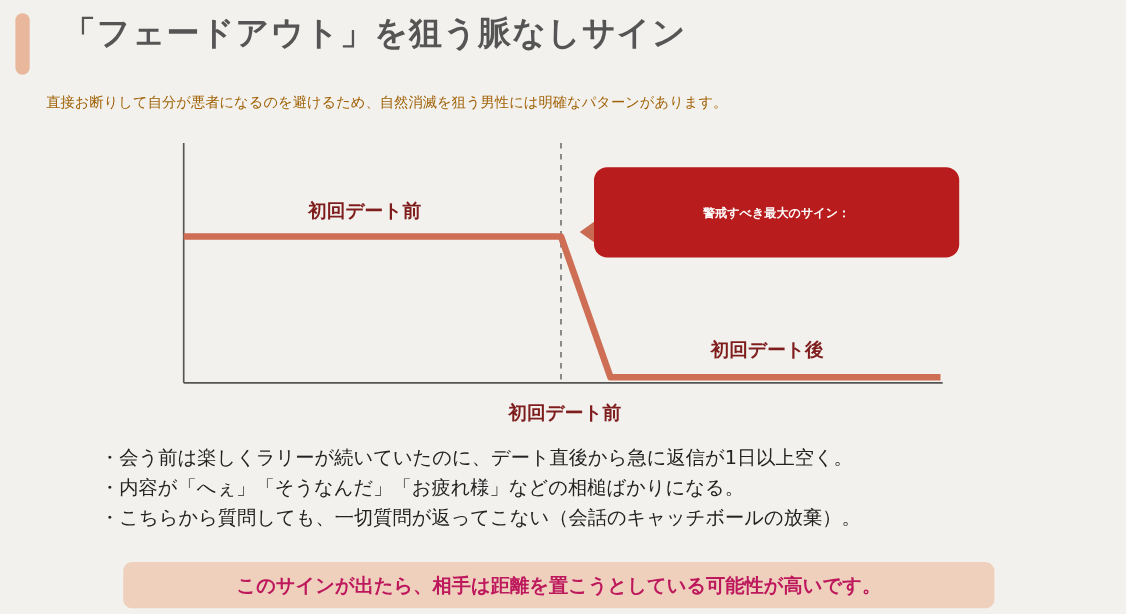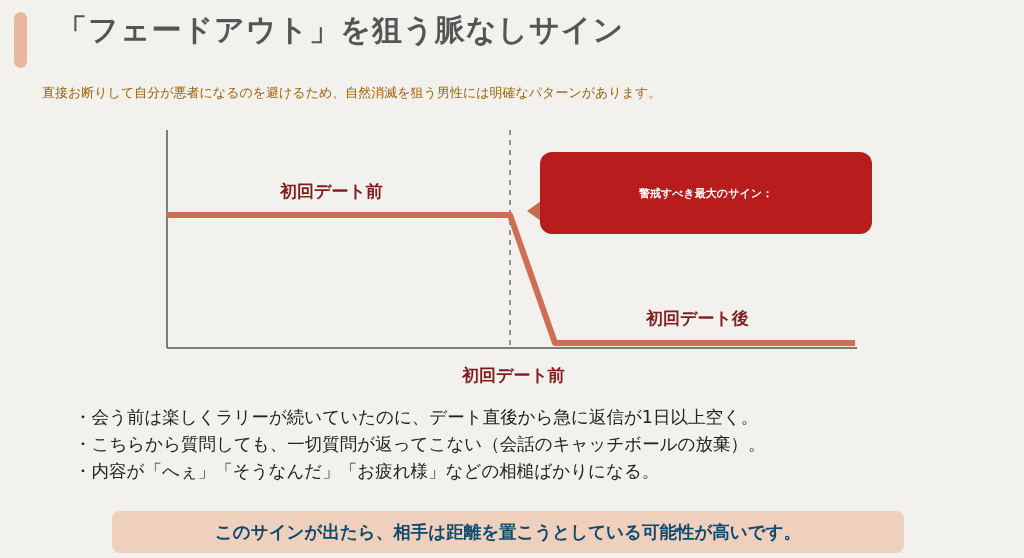--- a/index.html
+++ b/index.html
@@ -15,26 +15,26 @@
   svg.chart { position:absolute; left:0; top:0; }
   .lbl { position:absolute; font-size:17px; font-weight:bold; color:#7f1d1d; white-space:nowrap; }
   .callout {
     position:absolute; left:540px; top:152px; width:332px; height:82px;
     background:#b91c1c; border-radius:12px; color:#fff;
     font-size:11px; font-weight:bold; text-align:center; line-height:27px;
     display:flex; flex-direction:column; justify-content:center;
   }
   .callout-tail { position:absolute; left:527px; top:201px; width:0; height:0;
     border-top:10px solid transparent; border-bottom:10px solid transparent; border-right:14px solid #c96b52; }
-  .bullets { position:absolute; left:74px; top:404px; font-size:17.5px; line-height:27px; color:#222; }
+  .bullets { position:absolute; left:91px; top:404px; font-size:17.5px; line-height:27px; color:#222; }
   .bullets div { white-space:nowrap; }
   .conclusion {
     position:absolute; left:112px; top:511px; width:792px; height:42px; border-radius:8px;
     background:#efd0bd; display:flex; align-items:center; justify-content:center;
-    font-size:17.5px; font-weight:bold; color:#0c4a6e;
+    font-size:17.5px; font-weight:bold; color:#be185d;
   }
 </style>
 </head>
 <body>
 
 <div class="accent-bar"></div>
 <div class="title">「フェードアウト」を狙う脈なしサイン</div>
 <div class="subtitle">直接お断りして自分が悪者になるのを避けるため、自然消滅を狙う男性には明確なパターンがあります。</div>
 
 <svg class="chart" width="1024" height="558">
@@ -48,17 +48,17 @@
 <div class="lbl" style="left:646px; top:307px;text-align:center;">初回デート後</div>
 <div class="lbl" style="left:462px; top:364px;">初回デート前</div>
 
 <div class="callout-tail"></div>
 <div class="callout">
   <div>警戒すべき最大のサイン：</div>
 </div>
 
 <div class="bullets">
   <div>・会う前は楽しくラリーが続いていたのに、デート直後から急に返信が1日以上空く。</div>
+  <div>・内容が「へぇ」「そうなんだ」「お疲れ様」などの相槌ばかりになる。</div>
   <div>・こちらから質問しても、一切質問が返ってこない（会話のキャッチボールの放棄）。</div>
-  <div>・内容が「へぇ」「そうなんだ」「お疲れ様」などの相槌ばかりになる。</div>
 </div>
 
 <div class="conclusion">このサインが出たら、相手は距離を置こうとしている可能性が高いです。</div>
 
 </body></html>

